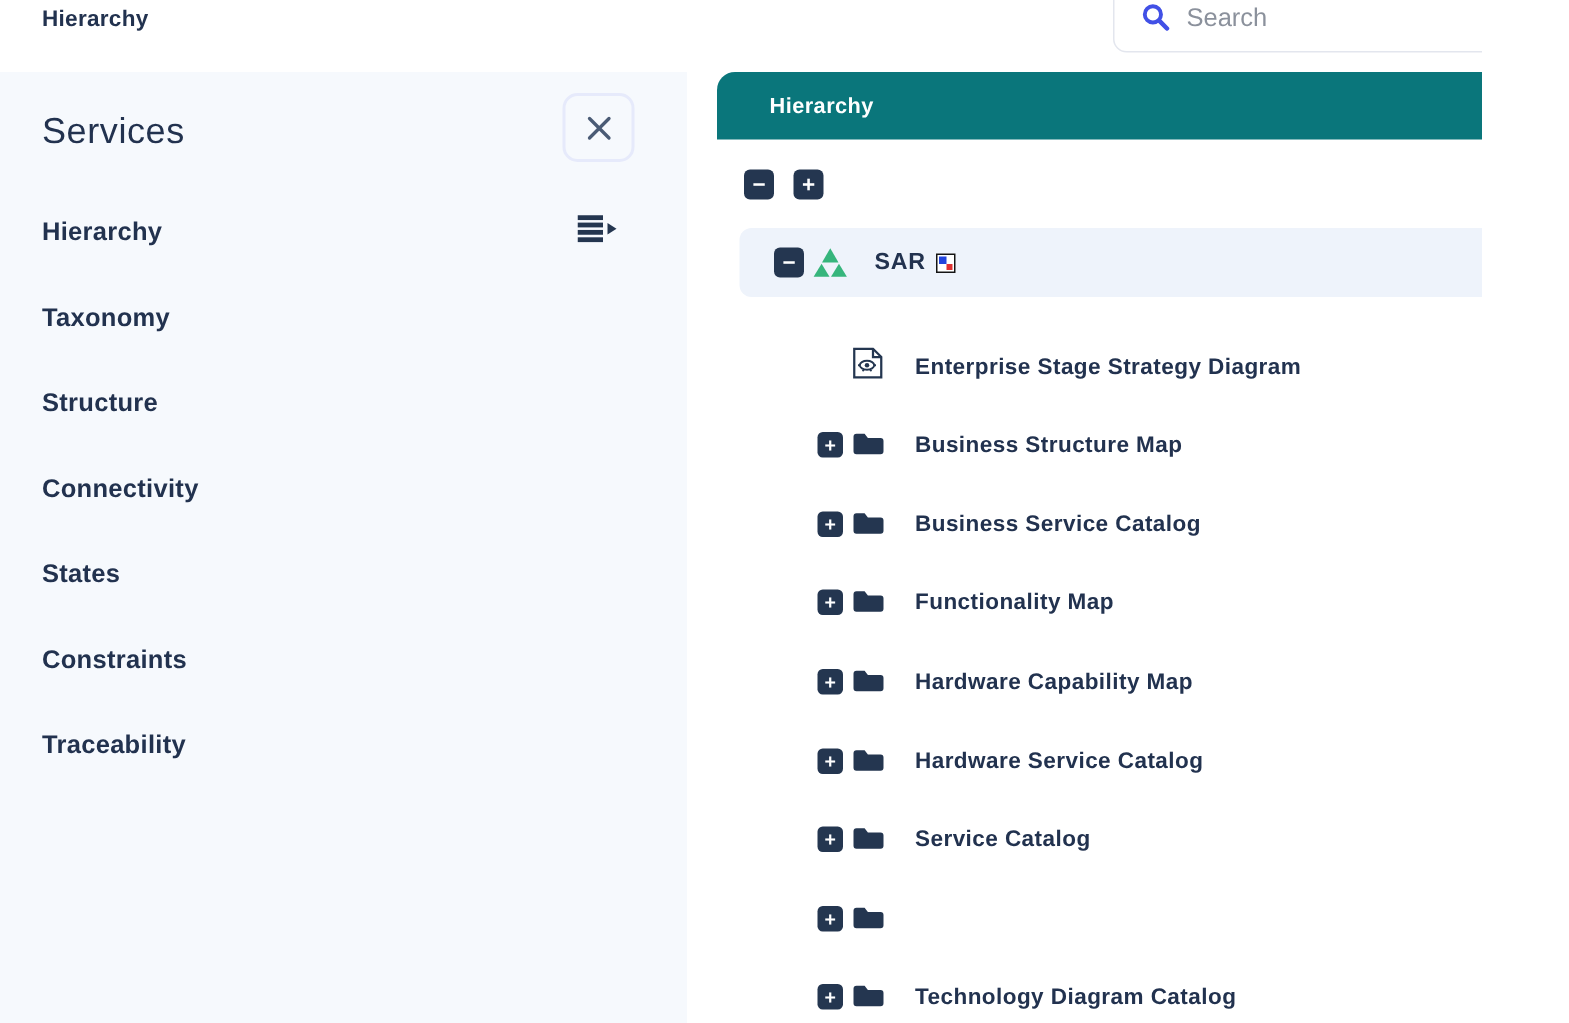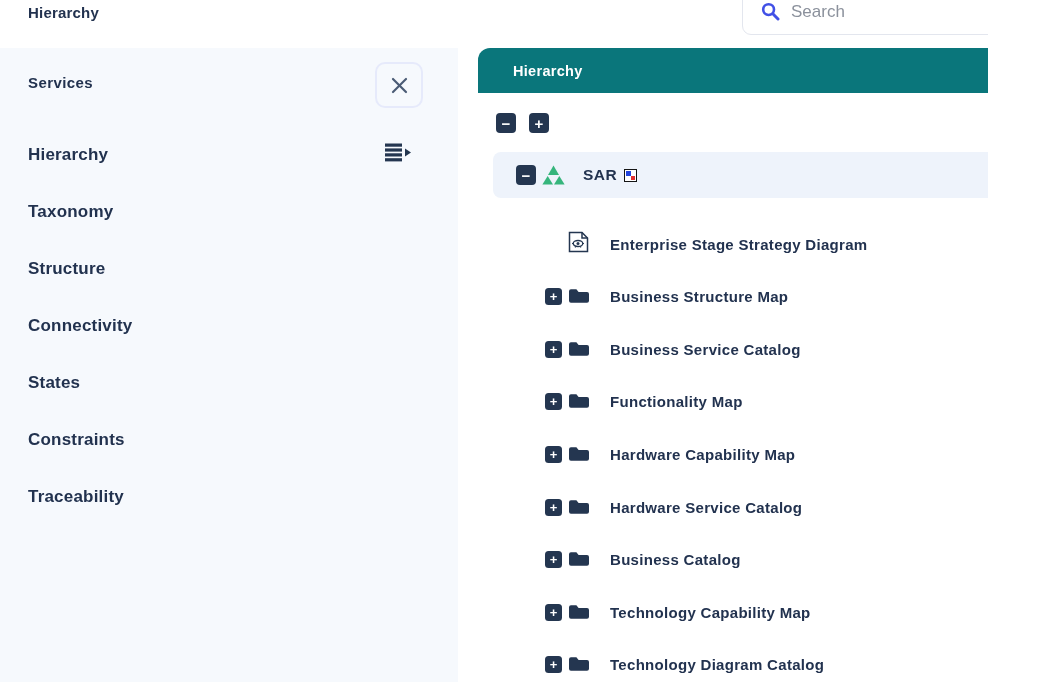--- a/index.html
+++ b/index.html
@@ -30,21 +30,21 @@
   }
   .search-input::placeholder { color:var(--placeholder,#8b919c); }
 
   
   .sidebar {
     position:absolute; left:0; top:48px; width:458px; height:634px;
     background:var(--sidebar_bg,#f6f9fd);
   }
   .sidebar-title {
     position:absolute; left:28px; top:26px;
-    font-size:15px; font-weight:700; letter-spacing:.4px;
+    font-size:24px; font-weight:400; letter-spacing:.4px;
     color:var(--text_navy,#22324f);
   }
   .close-btn {
     position:absolute; right:35px; top:14px; width:48px; height:46px;
     border:2px solid var(--close_border,#e6eafb); border-radius:10px;
     background:transparent; display:flex; align-items:center; justify-content:center;
     cursor:pointer;
   }
   .side-nav { position:absolute; top:78px; left:0; right:0; }
   .nav-item {
@@ -278,32 +278,31 @@
         </div>
 
         <div class="tree-row">
           <button class="expander">+</button>
           <span class="node-icon">
             <svg width="22" height="18" viewBox="0 0 22 18">
               <path d="M1 4.2 Q1 2.2 3 2.2 h5.4 l2.2 2.8 h8.4 q2 0 2 2 v6.8 q0 2 -2 2 H3 q-2 0 -2 -2 Z" fill="#243650"></path>
             </svg>
           </span>
 
-          <span class="tree-label">Business Catalog</span>
-        </div>
-
-        <div class="tree-row">
-          <button class="expander">+</button>
-          <span class="node-icon">
-            <svg width="22" height="18" viewBox="0 0 22 18">
-              <path d="M1 4.2 Q1 2.2 3 2.2 h5.4 l2.2 2.8 h8.4 q2 0 2 2 v6.8 q0 2 -2 2 H3 q-2 0 -2 -2 Z" fill="#243650"></path>
-            </svg>
-          </span>
-
-          <span class="tree-label">Technology Capability Map</span>
+          <span class="tree-label">Service Catalog</span>
+        </div>
+
+        <div class="tree-row">
+          <button class="expander">+</button>
+          <span class="node-icon">
+            <svg width="22" height="18" viewBox="0 0 22 18">
+              <path d="M1 4.2 Q1 2.2 3 2.2 h5.4 l2.2 2.8 h8.4 q2 0 2 2 v6.8 q0 2 -2 2 H3 q-2 0 -2 -2 Z" fill="#243650"></path>
+            </svg>
+          </span>
+
         </div>
 
         <div class="tree-row">
           <button class="expander">+</button>
           <span class="node-icon">
             <svg width="22" height="18" viewBox="0 0 22 18">
               <path d="M1 4.2 Q1 2.2 3 2.2 h5.4 l2.2 2.8 h8.4 q2 0 2 2 v6.8 q0 2 -2 2 H3 q-2 0 -2 -2 Z" fill="#243650"></path>
             </svg>
           </span>
 

